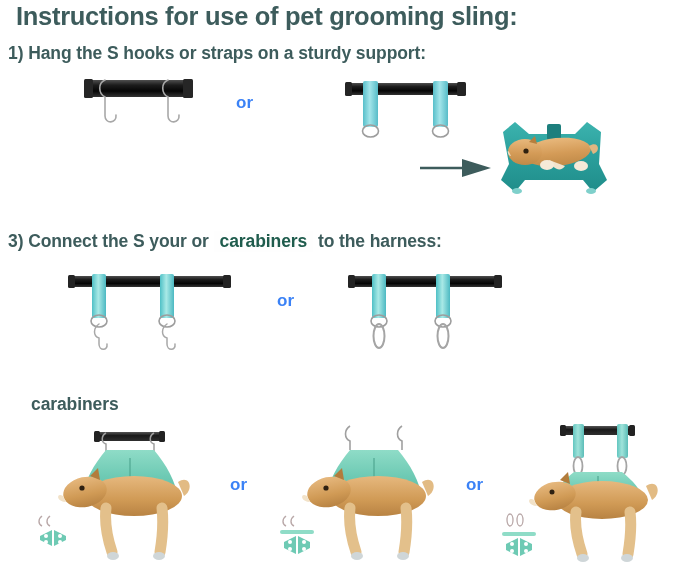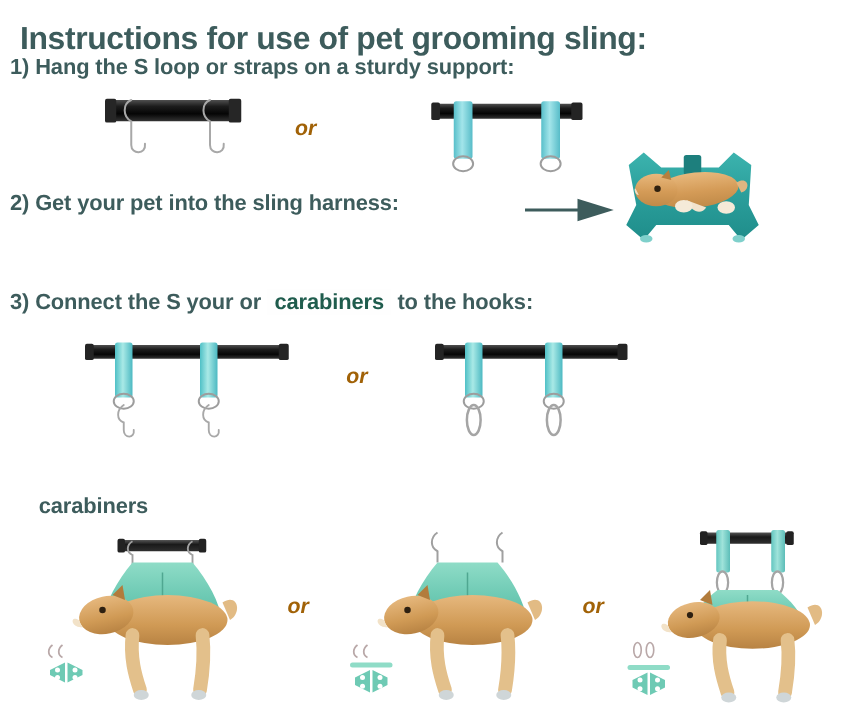--- a/index.html
+++ b/index.html
@@ -13,21 +13,21 @@
     color: #3d5c5c;
     overflow: hidden;
     position: relative;
   }
 
   .page { position: relative; width: 679px; height: 566px; }
 
   
   .title {
     position: absolute;
-    left: 16px; top: 17px;
+    left: 16px; top: 2px;
     font-size: 25.5px;
     font-weight: bold;
     letter-spacing: -0.3px;
     color: #3d5c5c;
     white-space: nowrap;
   }
   .step {
     position: absolute;
     font-size: 17.5px;
     font-weight: bold;
@@ -46,22 +46,21 @@
     background: #fefefe;
     color: #1f5c4d;
     padding: 0 6px;
     font-weight: bold;
   }
 
   .or {
     position: absolute;
     font-size: 17px;
     font-weight: bold;
-    color: #a16207;
-    font-style: italic;
+    color: #3b82f6;
   }
   .or-1 { left: 236px; top: 93px; }
   .or-2 { left: 277px; top: 291px; }
   .or-3 { left: 230px; top: 475px; }
   .or-4 { left: 466px; top: 475px; }
 
   
   .arrow { position: absolute; left: 420px; top: 157px; }
 
   
@@ -74,21 +73,21 @@
 </style>
 </head>
 <body>
 
 <div class="page">
 
   <div class="title">Instructions for use of pet grooming sling:</div>
 
   <div class="step step-1">
     <span>1)</span>
-    <span>Hang the S loop or straps on a sturdy support:</span>
+    <span>Hang the S hooks or straps on a sturdy support:</span>
   </div>
 
   <div class="fig" style="left:84px; top:76px;">
     <svg width="130" height="62" viewBox="0 0 130 62">
       <defs>
         <linearGradient id="barGrad1" x1="0" y1="0" x2="0" y2="1">
           <stop offset="0%" stop-color="#4f4f4f"></stop>
           <stop offset="30%" stop-color="#1c1c1c"></stop>
           <stop offset="65%" stop-color="#050505"></stop>
           <stop offset="100%" stop-color="#333333"></stop>
@@ -122,24 +121,20 @@
       <rect x="2" y="7" width="118" height="12" rx="2" fill="url(#barGrad2)"></rect>
       <rect x="0" y="6" width="7" height="14" rx="1.5" fill="#242424"></rect>
       <rect x="112" y="6" width="9" height="14" rx="1.5" fill="#242424"></rect>
       <rect x="18" y="5" width="15" height="46" rx="2" fill="url(#strapGrad1)"></rect>
       <rect x="88" y="5" width="15" height="46" rx="2" fill="url(#strapGrad1)"></rect>
       <ellipse cx="25.5" cy="55" rx="8" ry="6" fill="none" stroke="#9d9d9d" stroke-width="1.6"></ellipse>
       <ellipse cx="95.5" cy="55" rx="8" ry="6" fill="none" stroke="#9d9d9d" stroke-width="1.6"></ellipse>
     </svg>
   </div>
 
-  <div class="step step-2">
-    <span>2)</span>
-    <span>Get your pet into the sling harness:</span>
-  </div>
 
   <div class="arrow">
     <svg width="72" height="22" viewBox="0 0 72 22">
       <line x1="0" y1="11" x2="44" y2="11" stroke="#3d5c5c" stroke-width="2.4"></line>
       <polygon points="42,2 71,11 42,20" fill="#3d5c5c"></polygon>
     </svg>
   </div>
 
   <div class="photo" style="left:495px; top:118px;">
     <svg width="120" height="90" viewBox="0 0 120 90">
@@ -174,21 +169,21 @@
       <ellipse cx="52" cy="47" rx="7" ry="5" fill="#f5ead8"></ellipse>
       <ellipse cx="86" cy="48" rx="7" ry="5" fill="#f5ead8"></ellipse>
       <path d="M94 28 C104 22, 106 34, 98 36" fill="#e0b681"></path>
     </svg>
   </div>
 
   <div class="step step-3">
     <span>3)</span>
     <span>Connect the S your or</span>
     <span class="pasted-word">carabiners</span>
-    <span>to the hooks:</span>
+    <span>to the harness:</span>
   </div>
 
   <div class="fig" style="left:68px; top:268px;">
     <svg width="170" height="88" viewBox="0 0 170 88">
       <defs>
         <linearGradient id="barGrad3" x1="0" y1="0" x2="0" y2="1">
           <stop offset="0%" stop-color="#4f4f4f"></stop>
           <stop offset="32%" stop-color="#1c1c1c"></stop>
           <stop offset="68%" stop-color="#060606"></stop>
           <stop offset="100%" stop-color="#343434"></stop>

